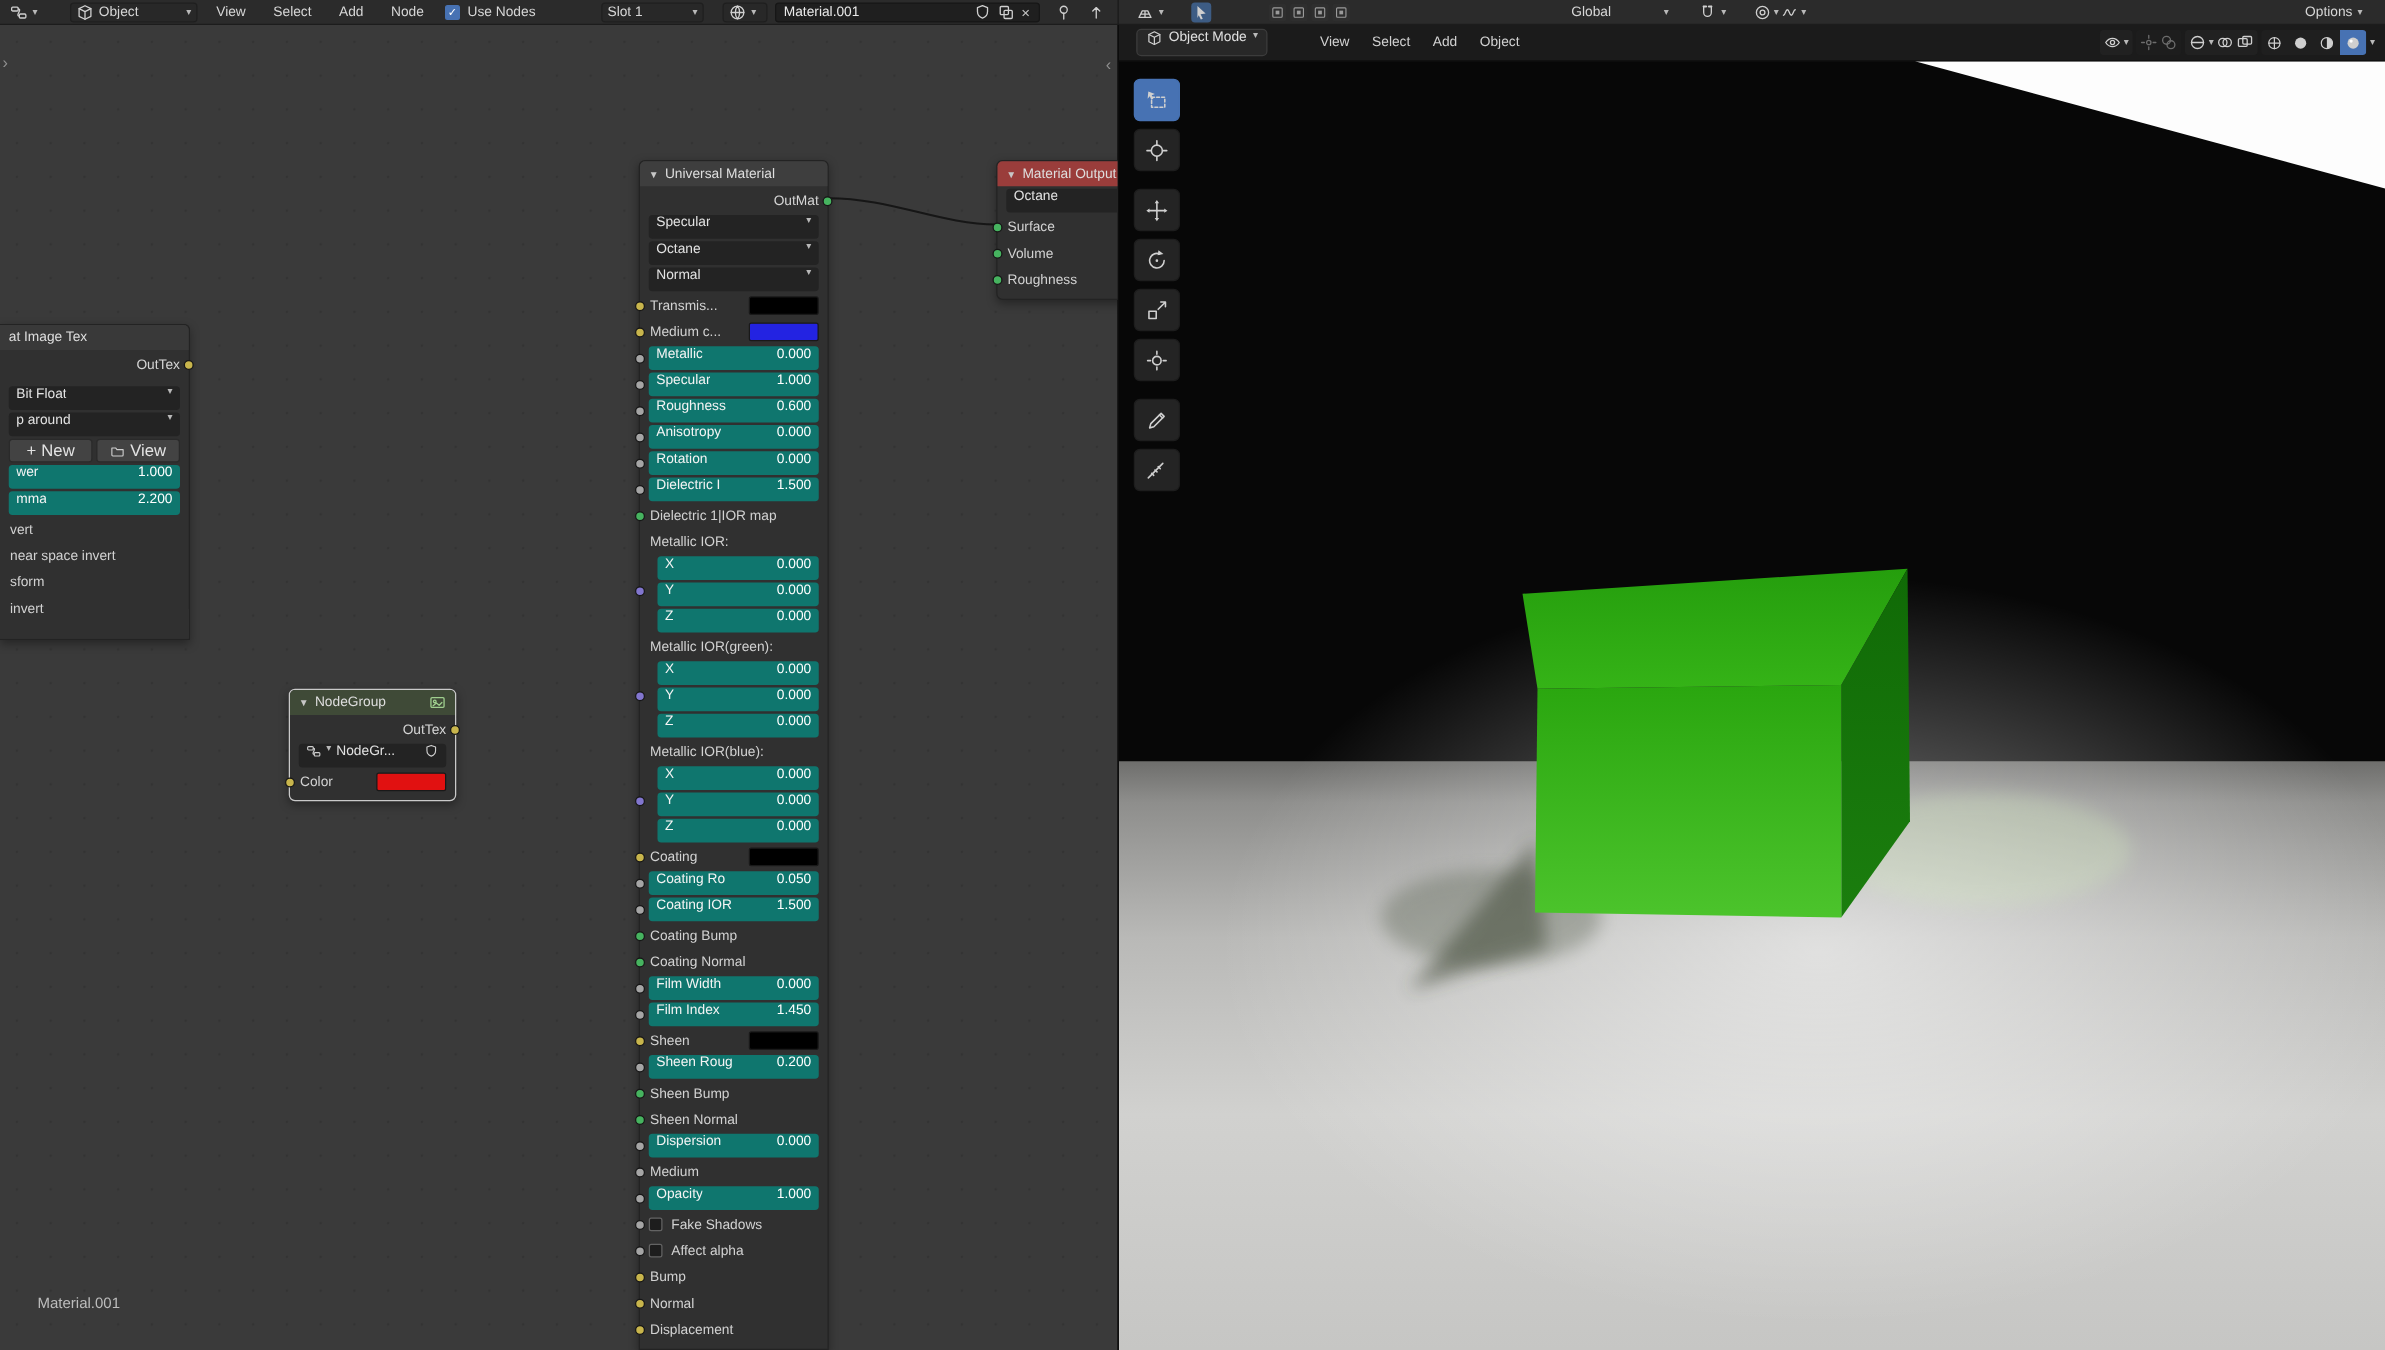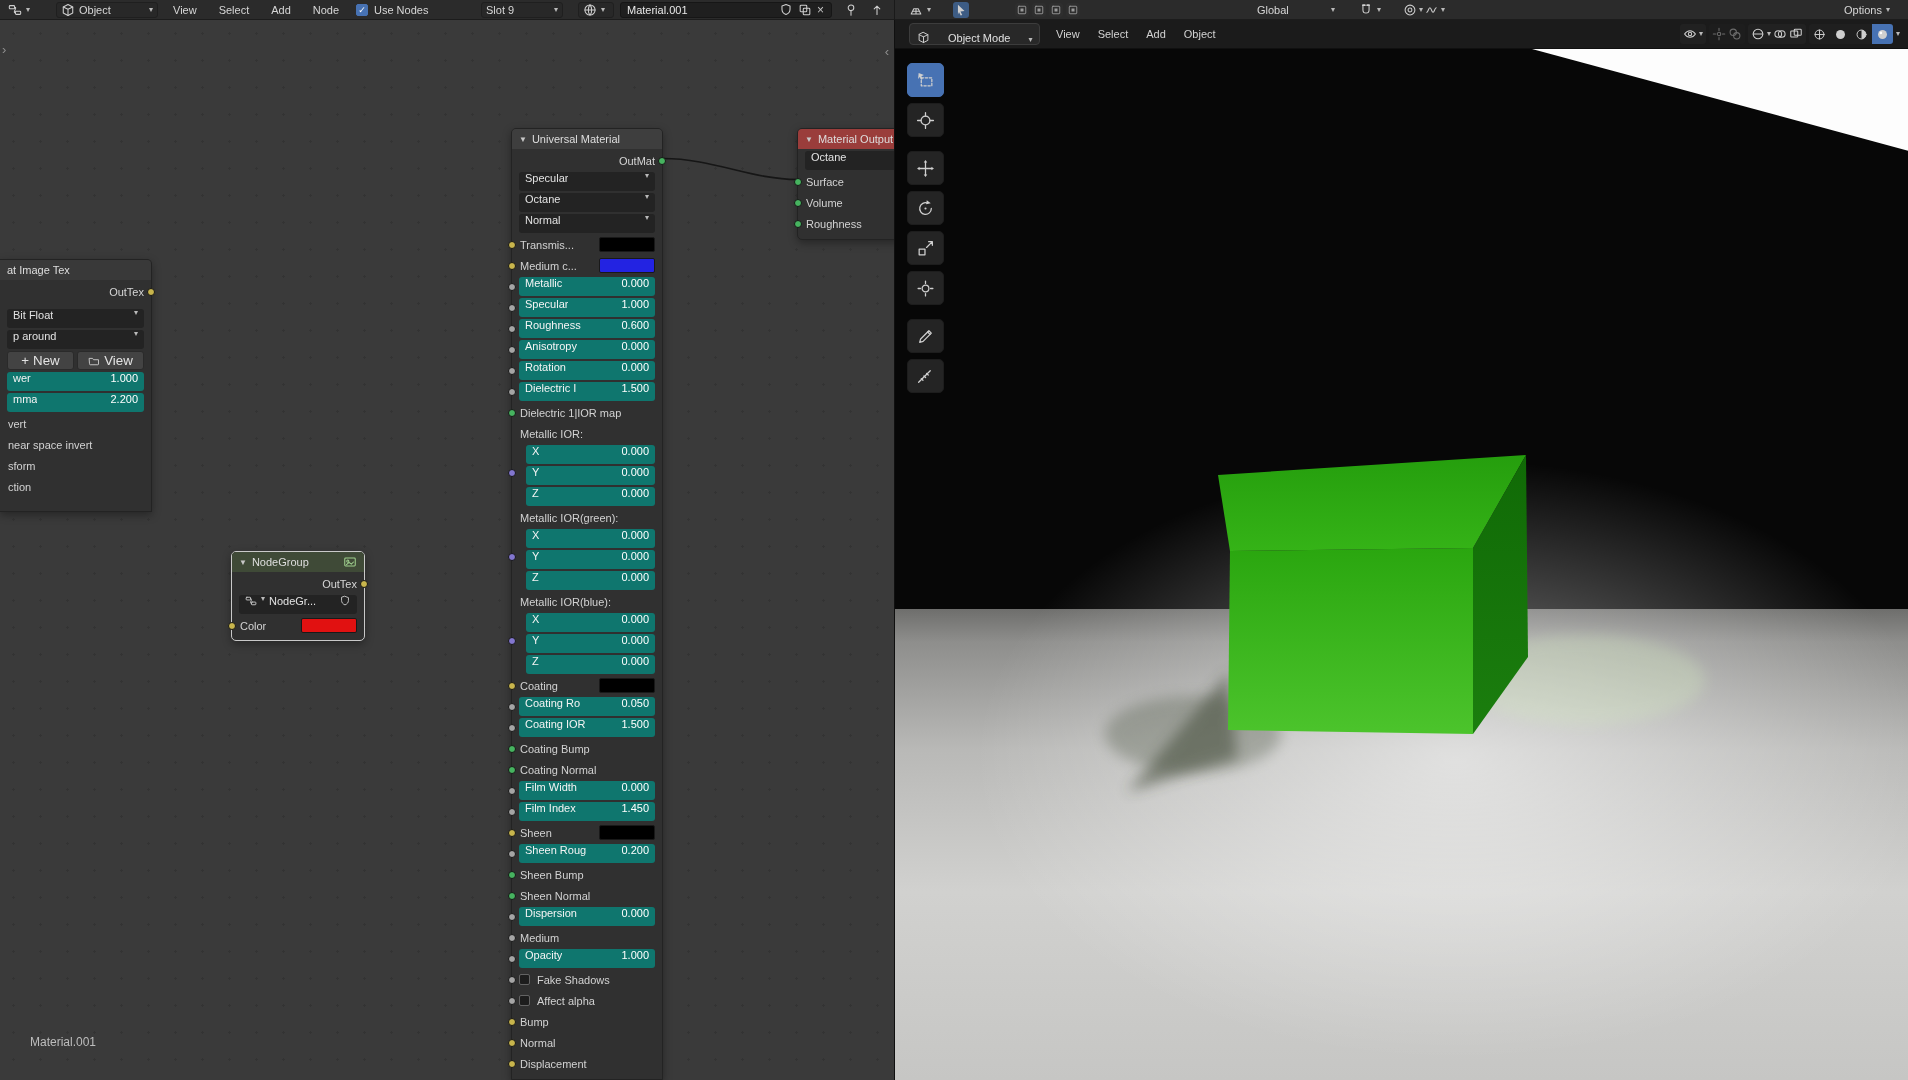--- a/index.html
+++ b/index.html
@@ -69,21 +69,21 @@
   .treepath{position:absolute;left:30px;top:1015px;font-size:12px;color:#bdbdbd;z-index:2}
   .chev{position:absolute;color:#8f8f8f;font-size:13px;z-index:2}
 
   
   #viewport{position:absolute;left:894px;top:20px;width:1014px;height:1060px;overflow:hidden;
     background:#060606;border-left:1px solid #101010}
   #scene{position:absolute;left:0;top:0;z-index:0}
   #vp-header{position:absolute;left:0;top:0;width:100%;height:29px;background:#1b1b1b;
     border-bottom:1px solid #101010;z-index:5;font-size:11px}
   #vp-header .menu{line-height:29px;color:#d2d2d2}
-  .modebtn{position:absolute;left:14px;top:3px;height:22px;display:flex;align-items:flex-end;gap:18px;
+  .modebtn{position:absolute;left:14px;top:3px;height:22px;display:flex;align-items:flex-start;gap:5px;
     background:#282828;border:1px solid #3c3c3c;border-radius:4px;color:#e0e0e0;font-size:11px;padding:0 7px}
   #vp-menus{position:absolute;left:152px;top:0;height:29px}
   #vp-right{position:absolute;right:8px;top:3px;height:22px;display:flex;align-items:center;gap:3px;z-index:6}
   .vgrp{display:flex;align-items:center;gap:2px;background:#232323cc;border-radius:3px;padding:1px 3px;height:20px}
   .dim{opacity:.45}
   .shwrap{display:flex;align-items:center;background:#1f1f1f;border-radius:3px;overflow:hidden;height:20px}
   .shbtn{width:21px;height:20px;display:flex;align-items:center;justify-content:center;
     background:transparent;border:none;color:#cfcfcf}
   .shbtn.active{background:#4772b3;color:#fff}
   #vp-toolbar{position:absolute;left:12px;top:43px;display:flex;flex-direction:column;z-index:5}
@@ -123,21 +123,21 @@
           <span class="menu">View</span>
           <span class="menu">Select</span>
           <span class="menu">Add</span>
           <span class="menu">Node</span>
         </nav>
       <label class="hitem" style="left:352px;gap:6px">
         <span class="cbx on">✓</span>
         <span>Use Nodes</span>
       </label>
       <button class="hitem hbtn" style="left:481px;width:82px">
-        <span>Slot 9</span>
+        <span>Slot 1</span>
         <span class="caret" style="margin-left:auto">▾</span>
       </button>
       <button class="hitem hbtn" style="left:578px;width:36px">
         <span class="ic" id="i-matsphere">
             <svg viewBox="0 0 16 16">
               <circle cx="8" cy="8" r="5.8"></circle>
               <path d="M2.2 8h11.6M8 2.2c2.6 2.9 2.6 8.7 0 11.6M8 2.2c-2.6 2.9-2.6 8.7 0 11.6"></path>
             </svg>
           </span>
         <span class="caret">▾</span>
@@ -306,21 +306,21 @@
           <div class="nrow">
             <span class="plain">vert</span>
           </div>
           <div class="nrow">
             <span class="plain">near space invert</span>
           </div>
           <div class="nrow">
             <span class="plain">sform</span>
           </div>
           <div class="nrow">
-            <span class="plain">ction</span>
+            <span class="plain">invert</span>
           </div>
         </div>
     </div>
 
     <div class="node" id="node-group" style="left:231px;top:531px;width:134px;height:90px">
       <div class="nhead">
         <span class="tri">▼</span>
         <span style="flex:1">NodeGroup</span>
         <span class="ic" id="i-ngimg" style="color:#9fcf8e">
             <svg viewBox="0 0 16 16">

